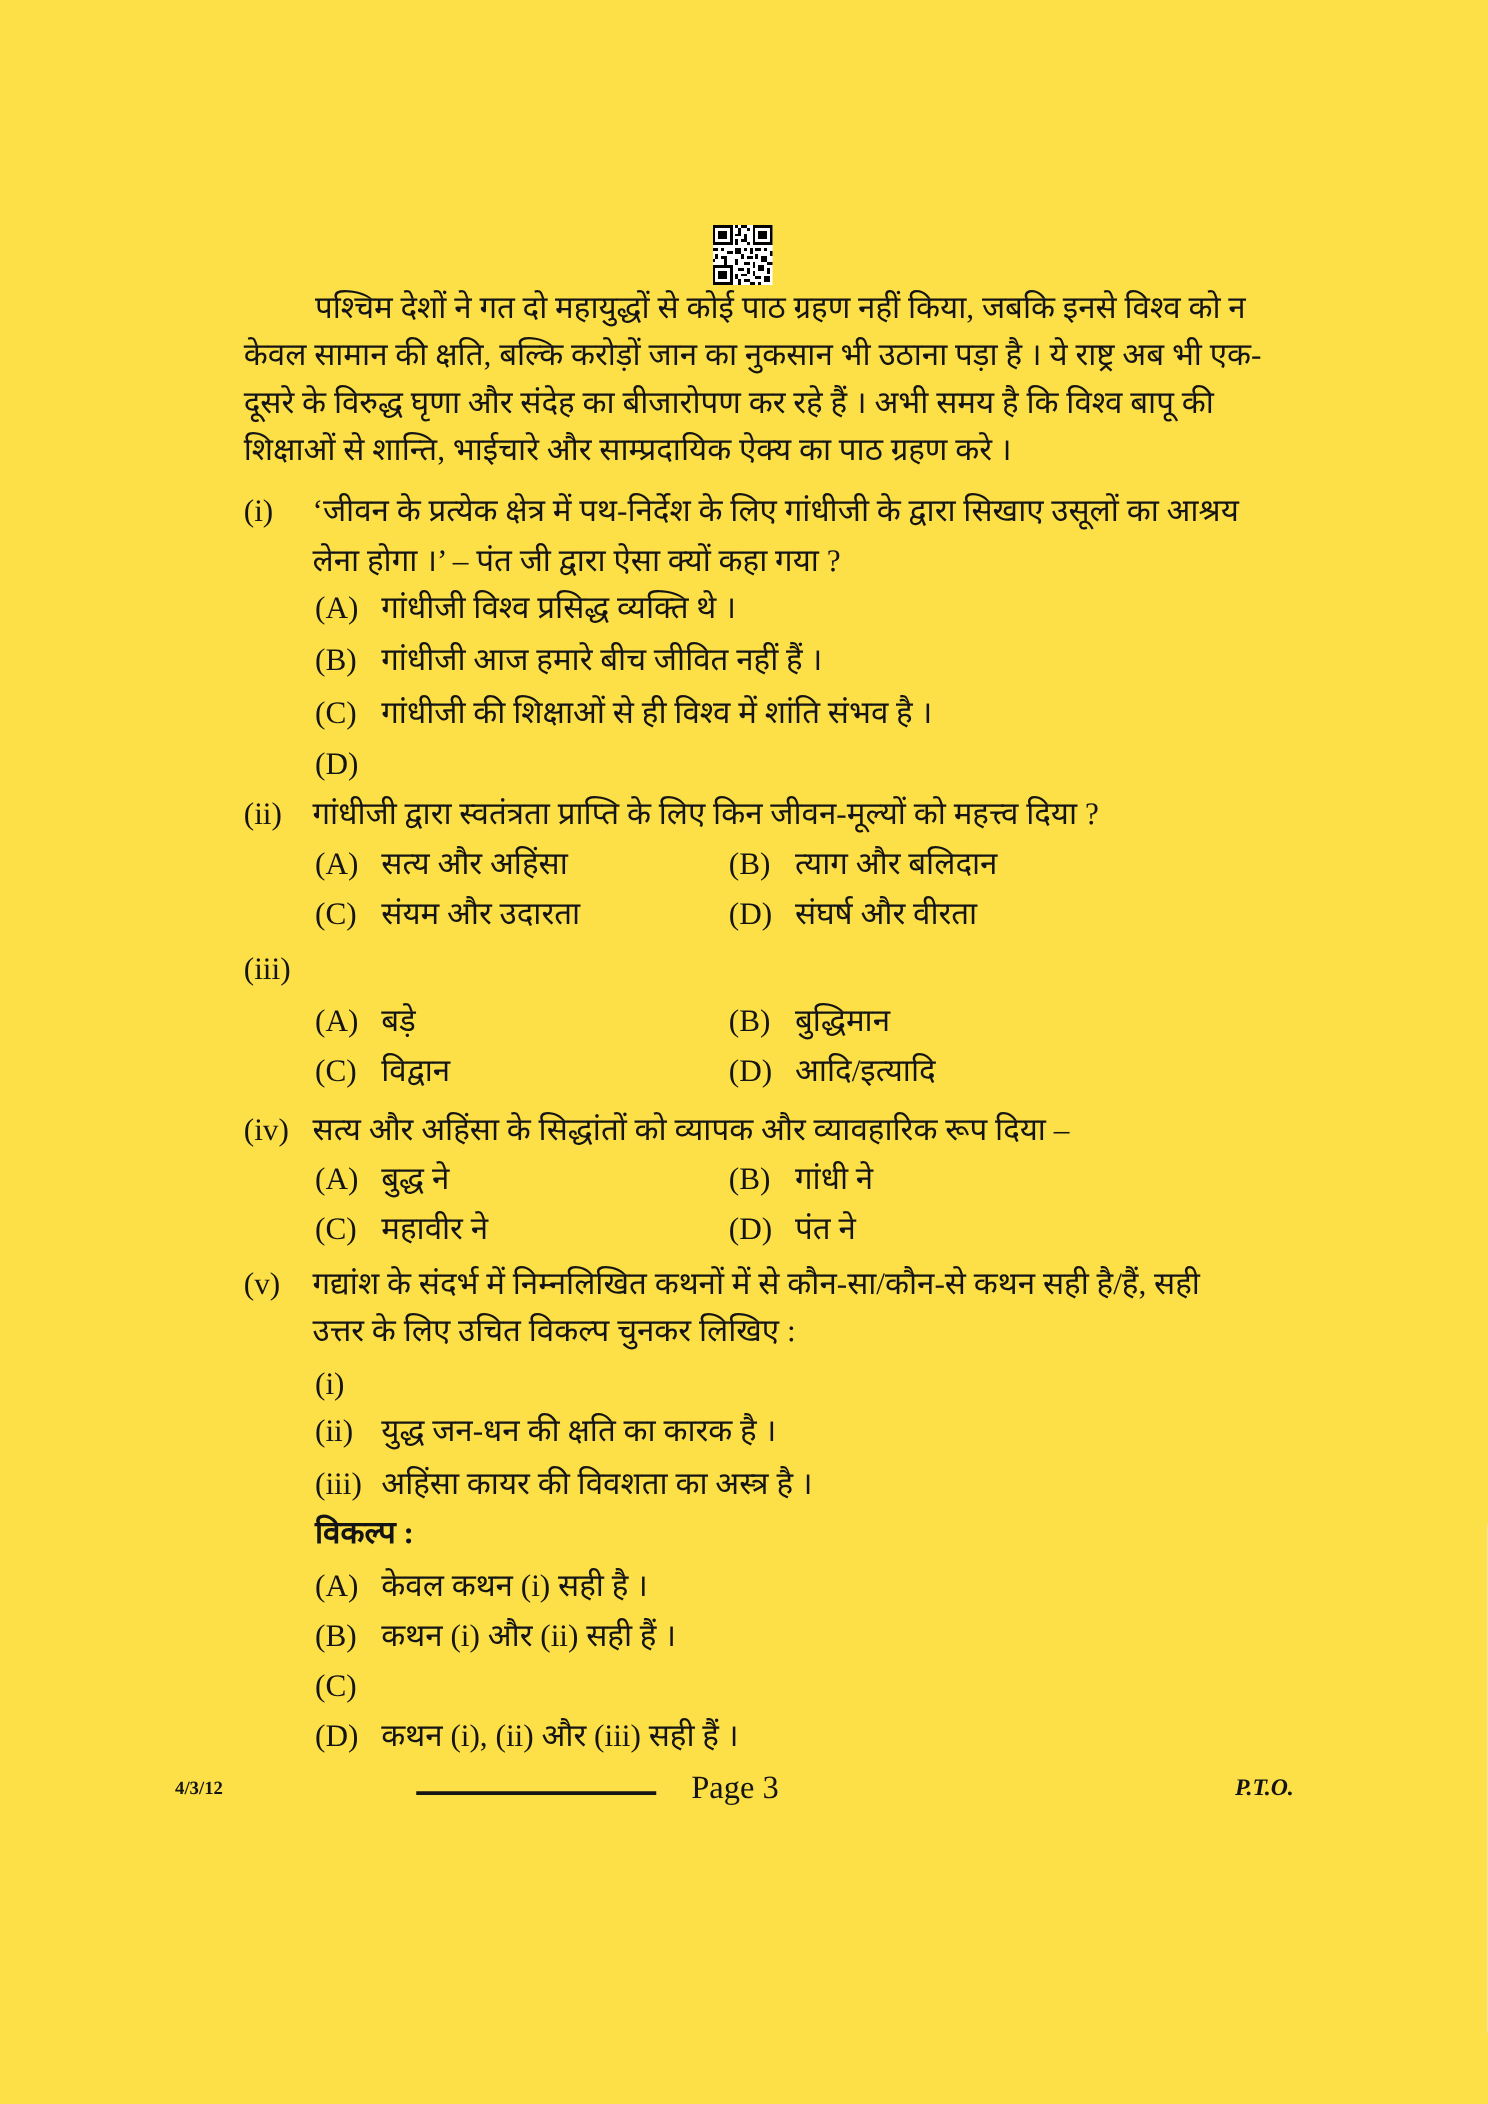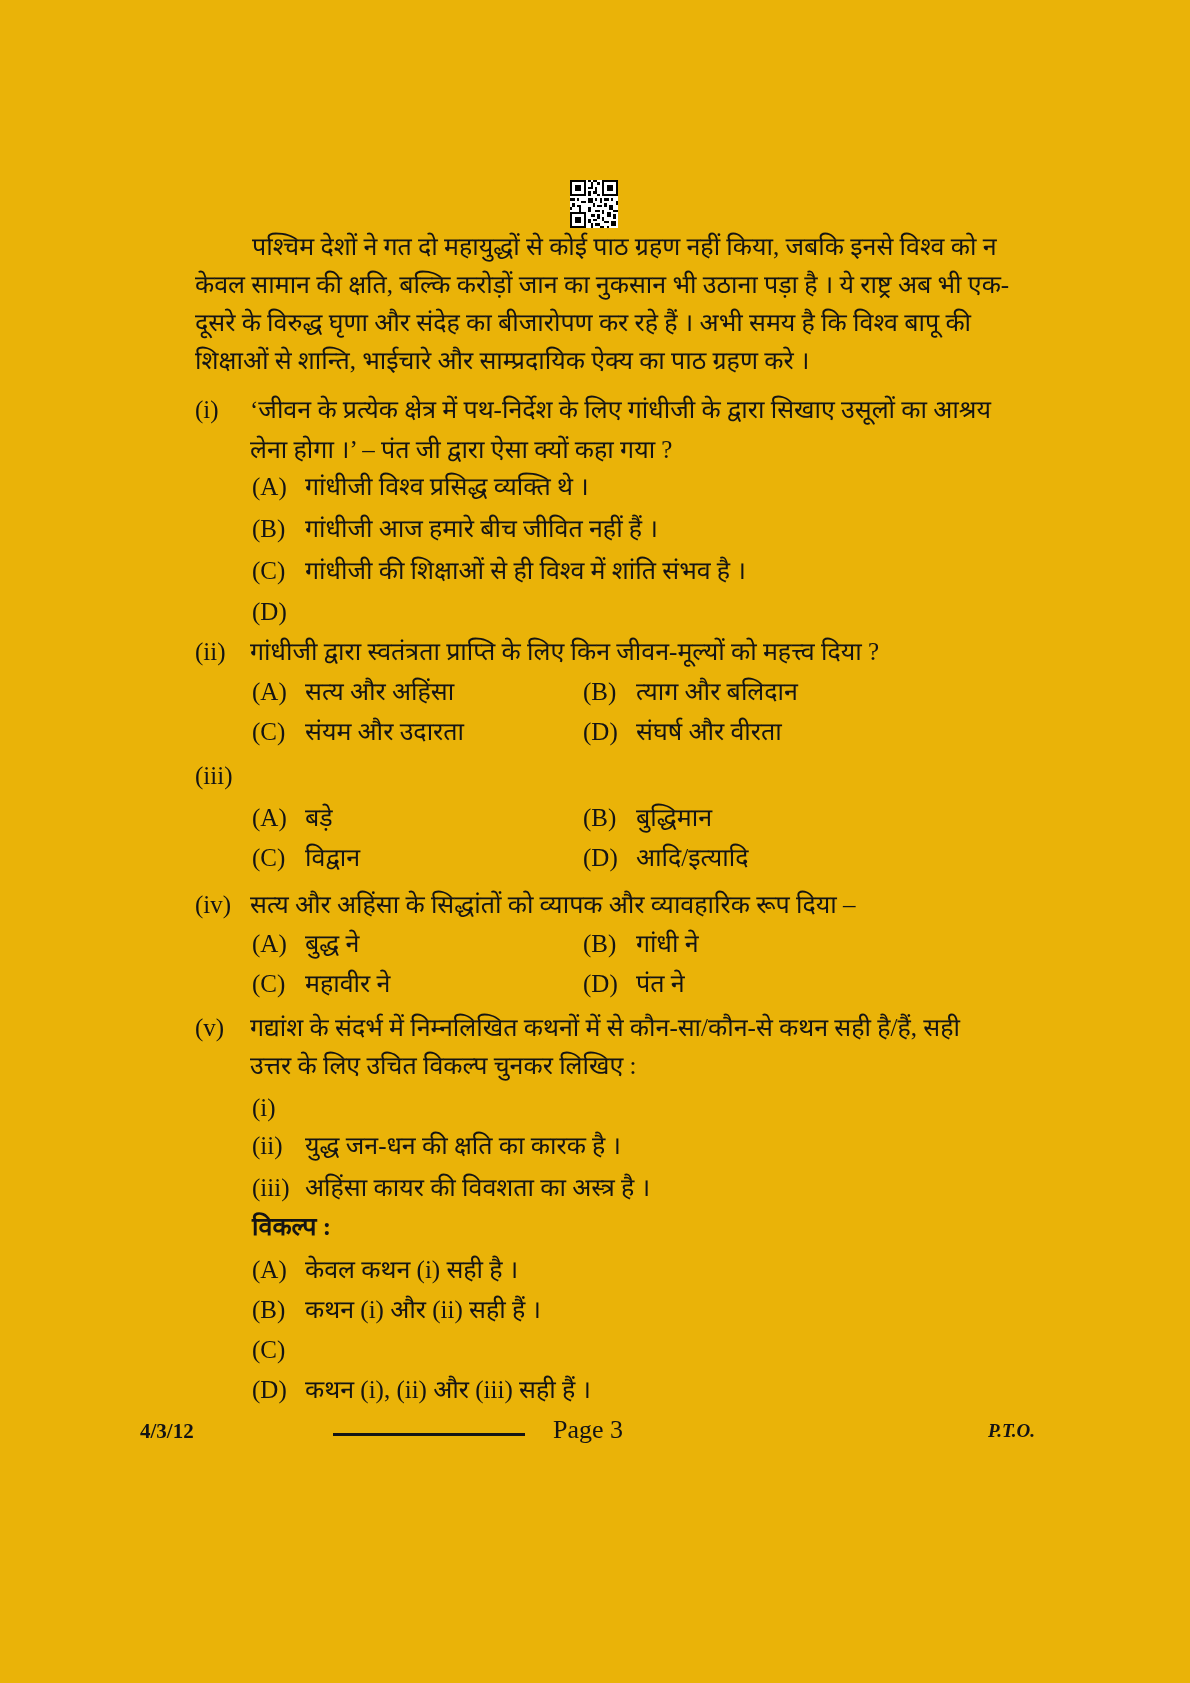--- a/index.html
+++ b/index.html
@@ -1,36 +1,36 @@
 <!DOCTYPE html>
 <html lang="hi"><head>
 <meta charset="utf-8">
 <style>
   html,body{margin:0;padding:0;background:#e8e8e8;}
   .page{
     position:relative;
     width:1190px;height:1683px;
     margin:0 auto;
-    background:#eab308;
+    background:#fde047;
     color:#141414;
     font-family:"Liberation Serif","DejaVu Serif",serif;
     overflow:hidden;
   }
   .row{
     position:absolute;
     left:0;top:0;width:1190px;height:40px;
     line-height:40px;
     font-size:25px;
     white-space:nowrap;
   }
   .para-row{height:38px;line-height:38px;}
   .abs{position:absolute;top:0;height:100%;}
   .bold{font-weight:bold;}
   .qr{position:absolute;left:570px;top:180px;width:48px;height:48px;}
-  .footer-code{position:absolute;left:140px;top:1416px;font-size:21px;font-weight:bold;line-height:30px;}
+  .footer-code{position:absolute;left:140px;top:1416px;font-size:15px;font-weight:bold;line-height:30px;}
   .footer-line{position:absolute;left:333px;top:1433px;width:192px;height:3px;background:#151515;}
   .footer-page{position:absolute;left:553px;top:1413px;font-size:26px;line-height:34px;}
   .footer-pto{position:absolute;left:988px;top:1416px;font-size:19px;font-weight:bold;font-style:italic;line-height:30px;}
 </style>
 </head>
 <body>
 
 <div class="page">
 
   <svg class="qr" viewBox="0 0 21 21" shape-rendering="crispEdges" aria-hidden="true">

